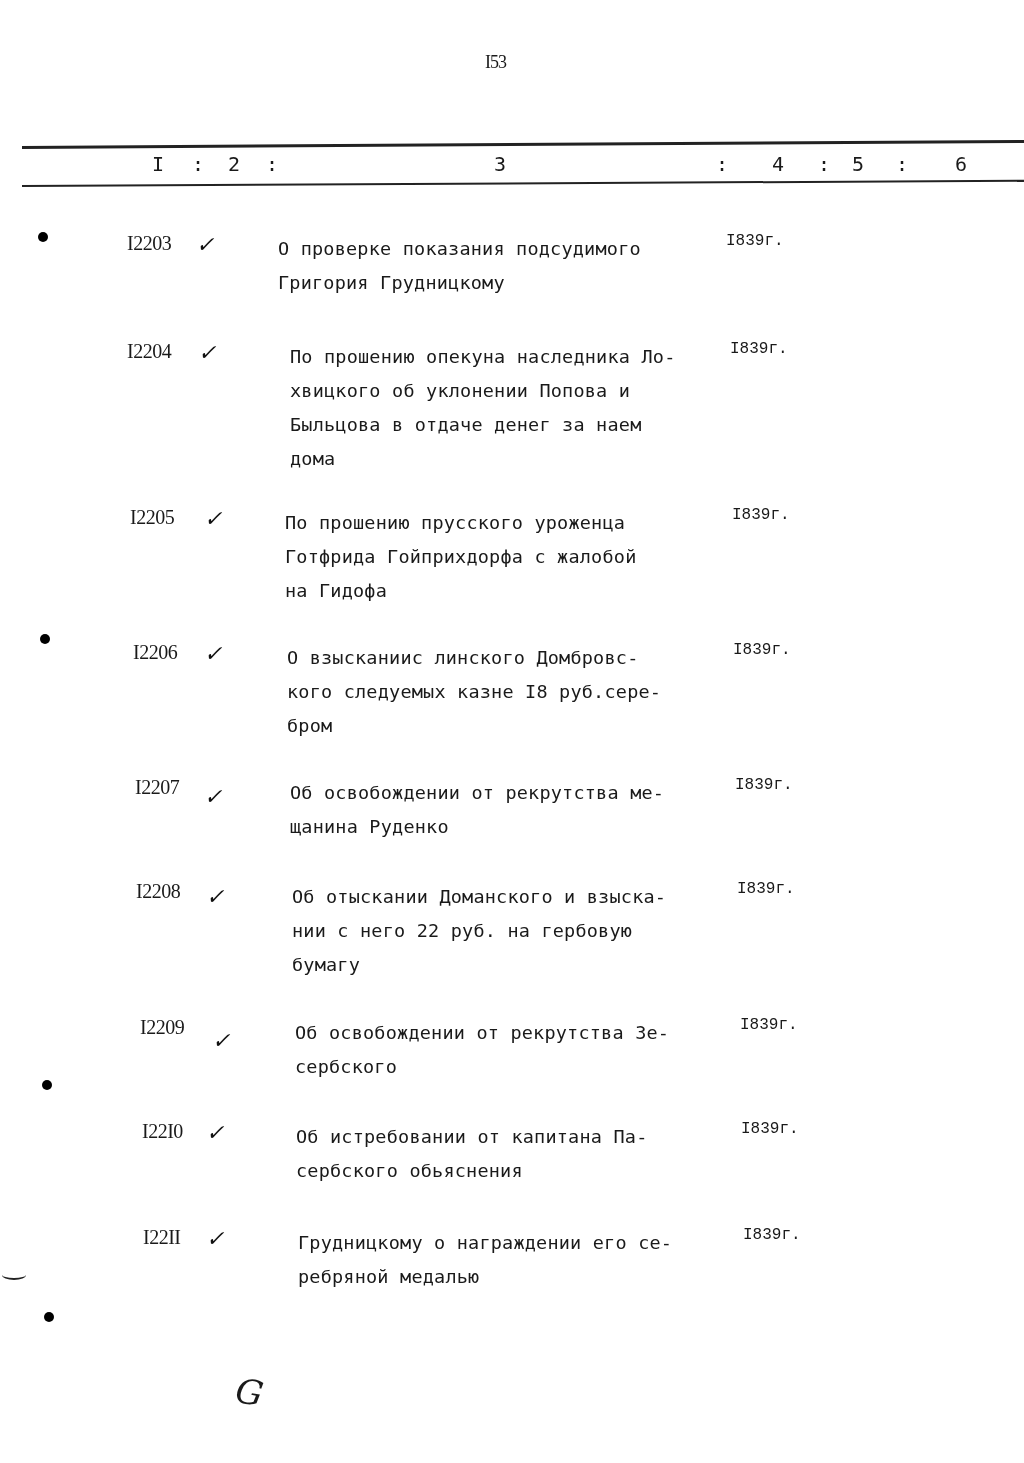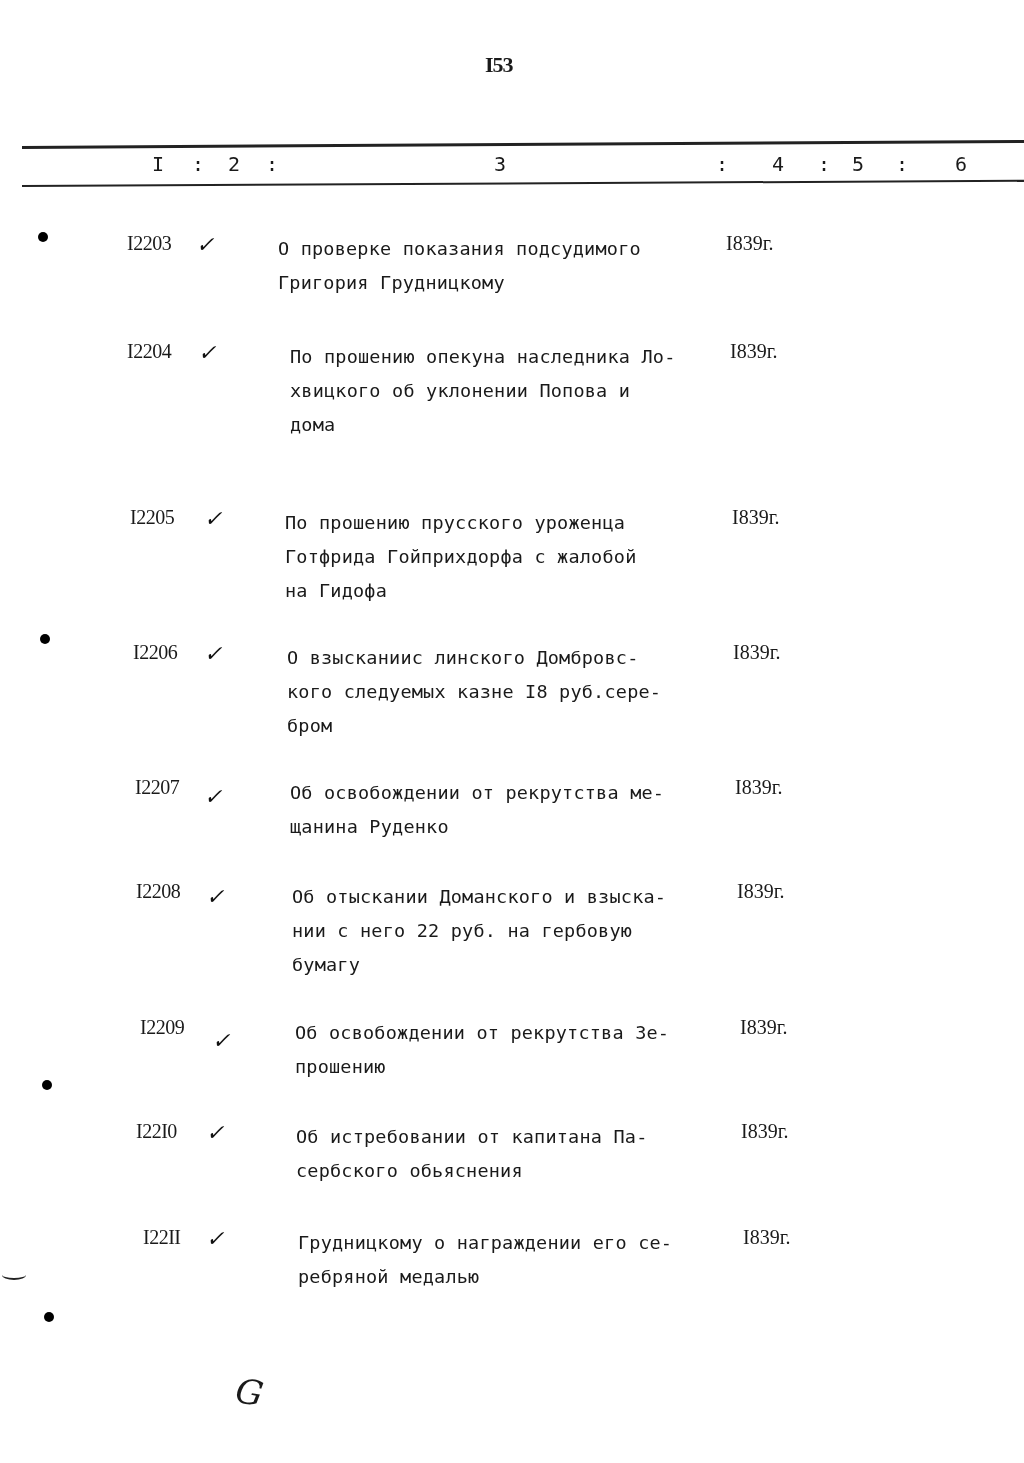--- a/index.html
+++ b/index.html
@@ -2,22 +2,22 @@
 <html><head>
 <meta charset="utf-8">
 <style>
   html, body { margin: 0; padding: 0; }
   body {
     width: 1024px; height: 1463px; background: #ffffff; position: relative;
     overflow: hidden; color: #1a1a1a;
     font-family: "DejaVu Sans Mono", "Liberation Mono", monospace;
   }
   .page-num {
-    position: absolute; left: 485px; top: 52px; font-size: 22px;
-    font-family: "Liberation Serif", serif; letter-spacing: -1px; font-weight: bold;
+    position: absolute; left: 485px; top: 52px; font-size: 18px;
+    font-family: "Liberation Serif", serif; letter-spacing: -1px;
   }
   .rule {
     position: absolute; left: 22px; width: 1002px; height: 3px; background: #222;
     transform-origin: left center;
   }
   .rule.top { top: 146px; transform: rotate(-0.35deg); }
   .rule.bot { top: 185px; transform: rotate(-0.3deg); height: 2px; }
   .col-head { position: absolute; top: 152px; font-size: 20px; }
   .entry { position: absolute; left: 0; width: 1024px; }
   .num {
@@ -27,21 +27,21 @@
   .check {
     position: absolute; font-size: 22px; font-style: italic; color: #111;
     font-family: "DejaVu Serif", serif;
   }
   .desc {
     position: absolute; width: 440px; font-size: 18.5px; line-height: 34px;
     letter-spacing: 0.2px;
   }
   .desc div { white-space: nowrap; }
   .year {
-    position: absolute; font-size: 20px; font-family: Liberation Serif, serif;
+    position: absolute; font-size: 16px; font-family: Liberation Mono, monospace;
   }
   .dot {
     position: absolute; width: 10px; height: 10px; border-radius: 50%; background: #000;
   }
   .mark-bottom {
     position: absolute; left: 236px; top: 1372px; font-size: 34px;
     font-family: "DejaVu Serif", serif; font-style: italic; transform: rotate(10deg);
   }
   .margin-stroke {
     position: absolute; left: 2px; top: 1270px; width: 24px; height: 8px;
@@ -76,20 +76,21 @@
   </div>
   <span class="year" style="left:726px">I839г.</span>
 </div>
 
 <div class="entry" style="top:340px">
   <span class="num" style="left:127px">I2204</span>
   <span class="check" style="left:198px">✓</span>
   <div class="desc" style="left:290px">
     <div>По прошению опекуна наследника Ло-</div>
     <div>хвицкого об уклонении Попова и</div>
+    <div>Быльцова в отдаче денег за наем</div>
     <div>дома</div>
   </div>
   <span class="year" style="left:730px">I839г.</span>
 </div>
 
 <div class="entry" style="top:506px">
   <span class="num" style="left:130px">I2205</span>
   <span class="check" style="left:204px">✓</span>
   <div class="desc" style="left:285px">
     <div>По прошению прусского уроженца</div>
@@ -129,27 +130,27 @@
     <div>бумагу</div>
   </div>
   <span class="year" style="left:737px">I839г.</span>
 </div>
 
 <div class="entry" style="top:1016px">
   <span class="num" style="left:140px">I2209</span>
   <span class="check" style="left:212px; top:12px">✓</span>
   <div class="desc" style="left:295px">
     <div>Об освобождении от рекрутства Зе-</div>
-    <div>прошению</div>
+    <div>сербского</div>
   </div>
   <span class="year" style="left:740px">I839г.</span>
 </div>
 
 <div class="entry" style="top:1120px">
-  <span class="num" style="left:136px">I22I0</span>
+  <span class="num" style="left:142px">I22I0</span>
   <span class="check" style="left:206px">✓</span>
   <div class="desc" style="left:296px">
     <div>Об истребовании от капитана Па-</div>
     <div>сербского обьяснения</div>
   </div>
   <span class="year" style="left:741px">I839г.</span>
 </div>
 
 <div class="entry" style="top:1226px">
   <span class="num" style="left:143px">I22II</span>

